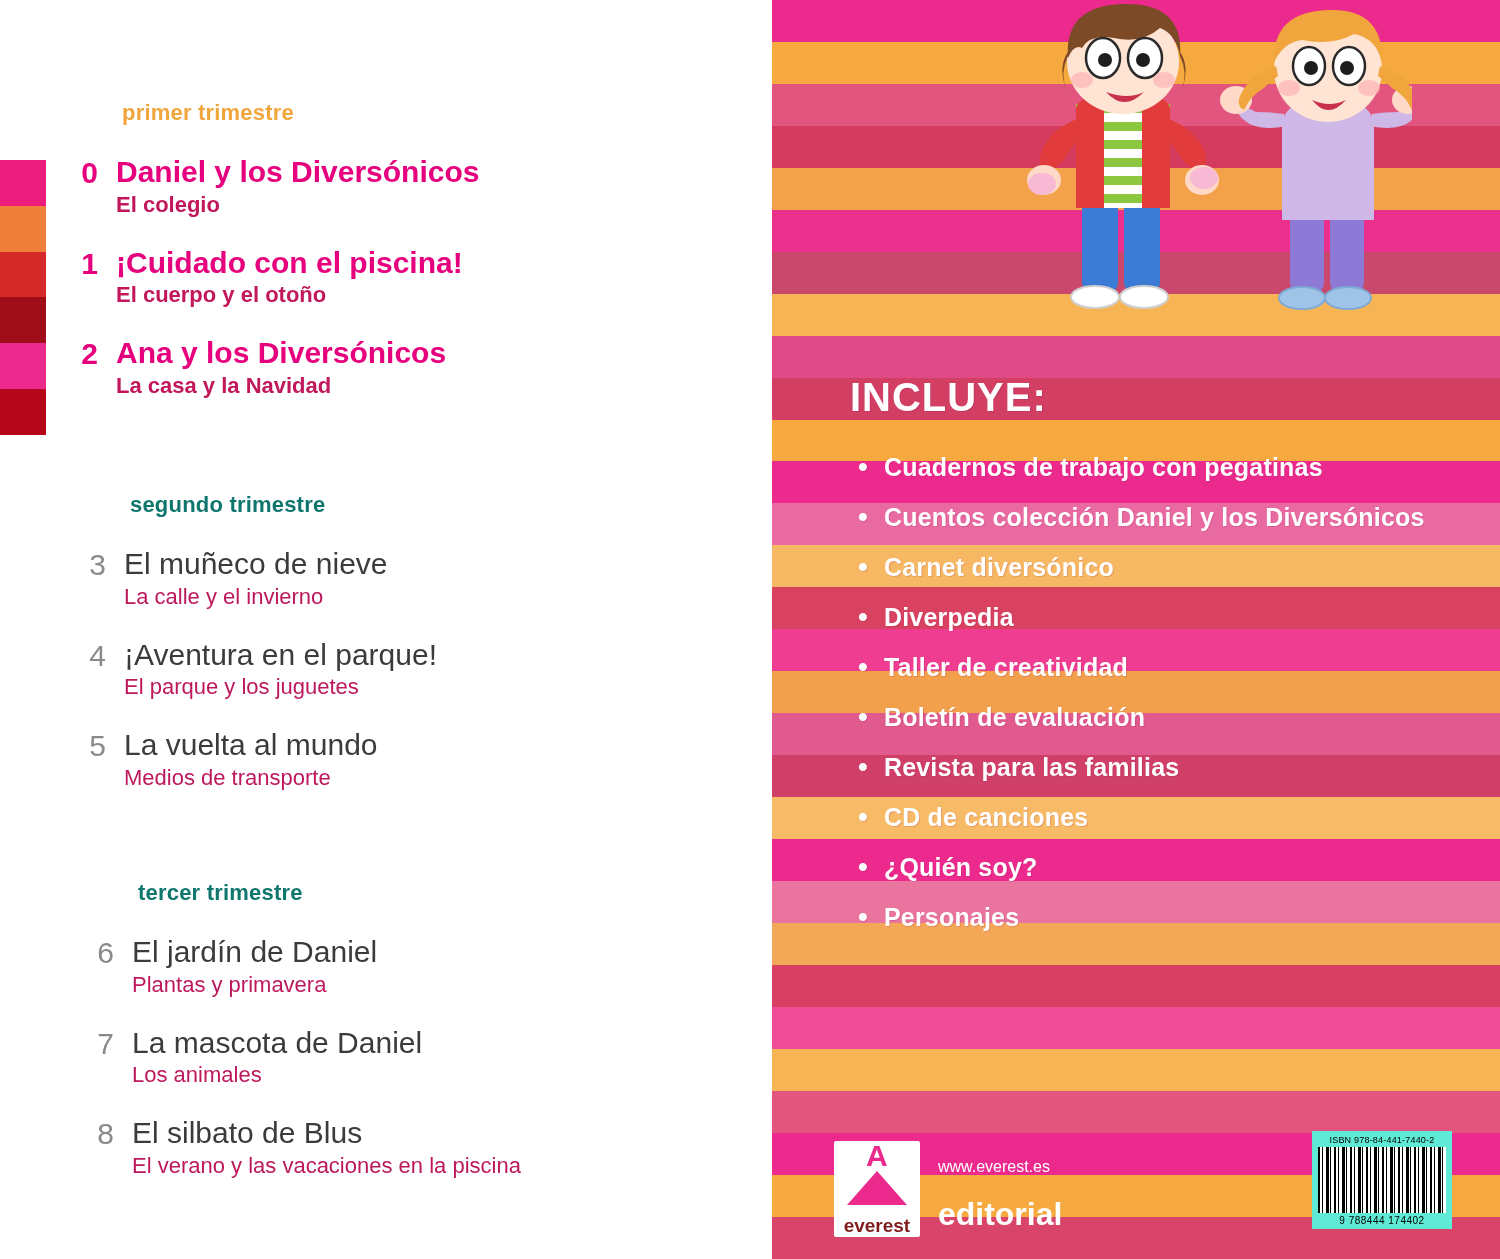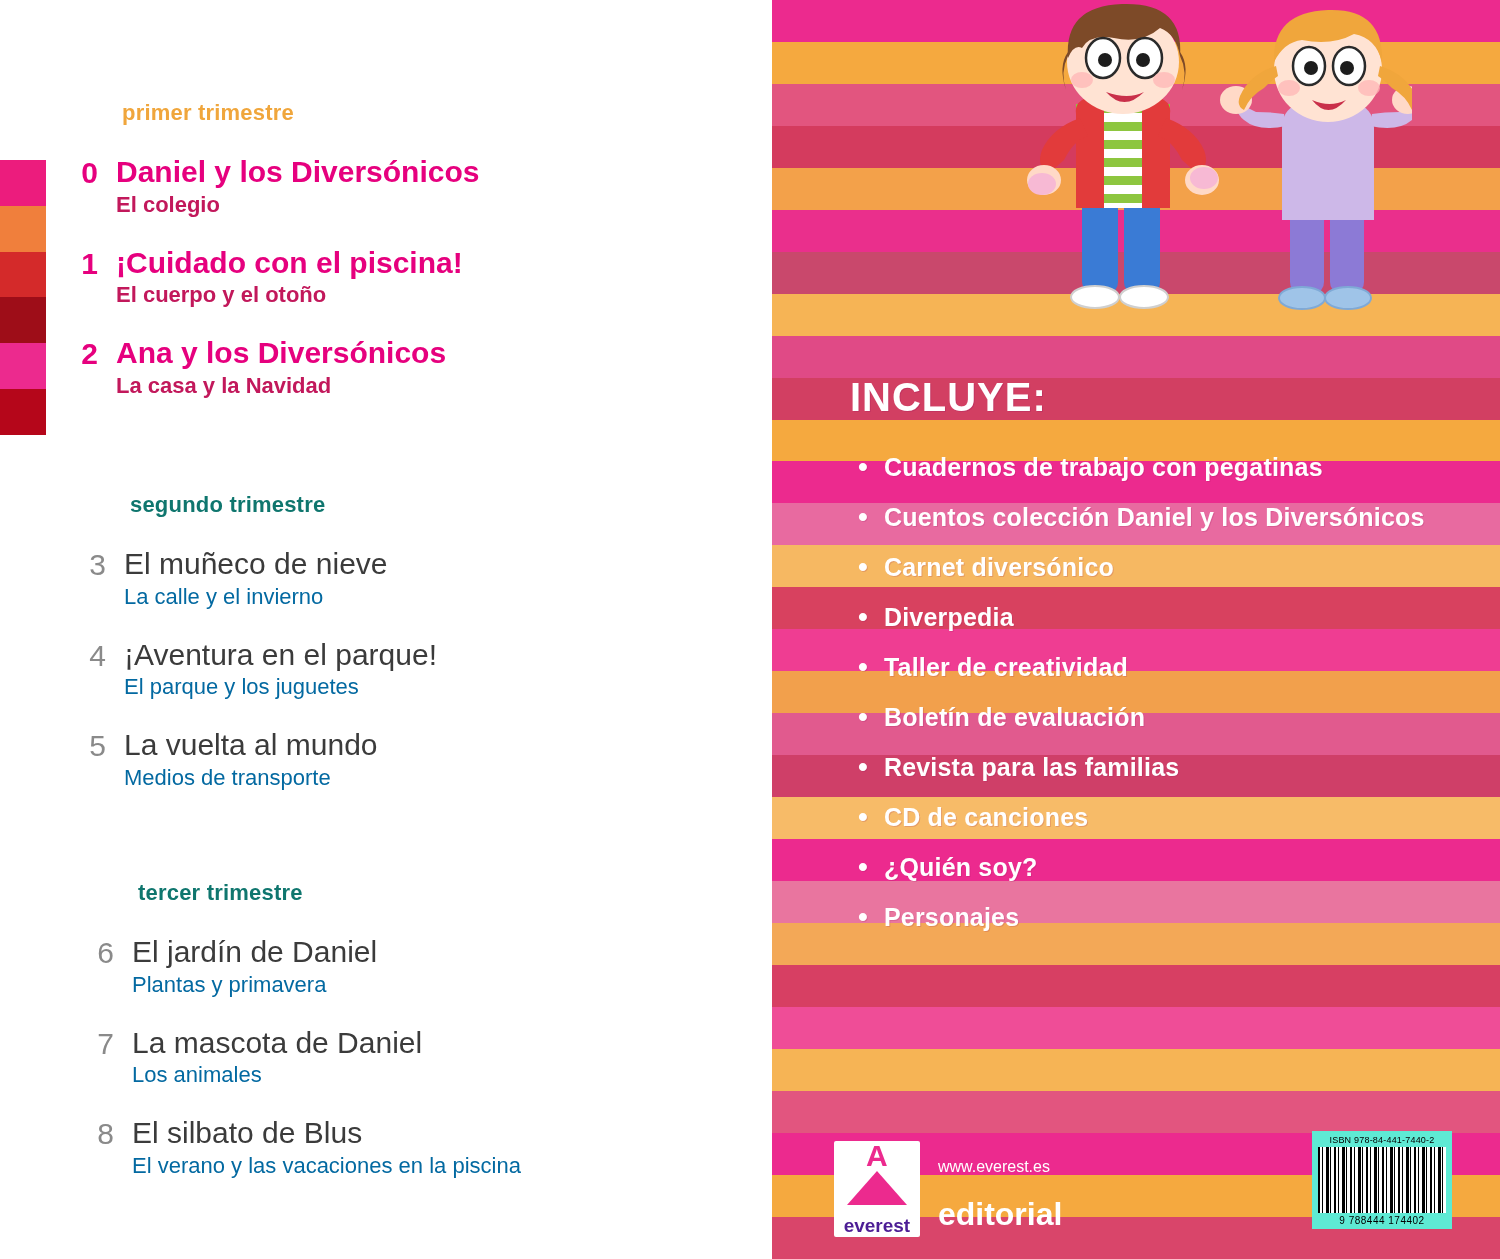--- a/index.html
+++ b/index.html
@@ -86,21 +86,21 @@
   
   .t1 .term-title { color: #f0a63c; }
   .t1 .entry-num { color: #e6007e; font-weight: bold; }
   .t1 .entry-title { color: #e6007e; font-weight: bold; }
   .t1 .entry-sub { color: #c2185b; font-weight: bold; }
 
   
   .t2 .term-title, .t3 .term-title { color: #0f766e; }
   .t2 .entry-num, .t3 .entry-num { color: #8a8a8a; font-weight: normal; }
   .t2 .entry-title, .t3 .entry-title { color: #3b3b3b; font-weight: normal; }
-  .t2 .entry-sub, .t3 .entry-sub { color: #0369a1; font-weight: normal; }
+  .t2 .entry-sub, .t3 .entry-sub { color: #be185d; font-weight: normal; }
 
   
   .right-page {
     position: relative;
     width: 725px;
     height: 1259px;
     overflow: hidden;
     background: #ec2a8e;
     padding-left: 6px;
   }
@@ -197,21 +197,21 @@
     line-height: 30px;
   }
   .logo-name {
     position: absolute;
     left: 0;
     bottom: 0;
     width: 100%;
     text-align: center;
     font-size: 19px;
     font-weight: bold;
-    color: #4c1d95;
+    color: #7f1d1d;
     line-height: 22px;
   }
   .logo-text {
     margin-left: 18px;
     padding-bottom: 4px;
   }
   .logo-url {
     color: #ffffff;
     font-size: 16px;
     margin-bottom: 20px;

